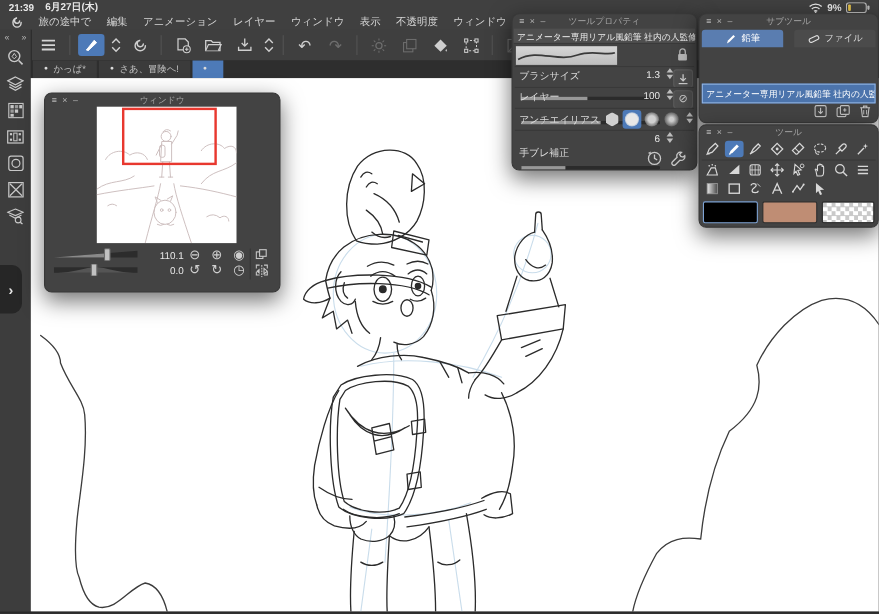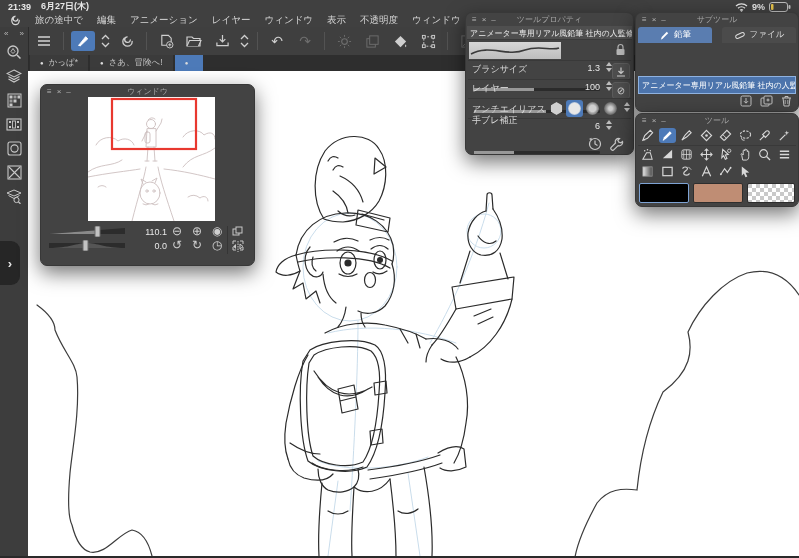--- a/index.html
+++ b/index.html
@@ -500,21 +500,21 @@
       </div>
     <div class="abs aawrap" style="left:136px;top:87px">
       <div class="aacircle" style="background:radial-gradient(circle,#cdcdcd 20%,rgba(190,190,190,0) 85%)"></div>
       </div>
     <div class="abs stepper" style="left:155px;top:89px">
         <i class="up"></i>
         <i class="dn"></i>
       </div>
     <div class="hr" style="top:105px"></div>
 
-    <span class="abs vlabel" style="left:6px;top:101px">手ブレ補正</span>
+    <span class="abs vlabel" style="left:6px;top:120px">手ブレ補正</span>
     <span class="abs val" style="left:110px;top:108px;width:24px">6</span>
     <div class="abs stepper" style="left:137px;top:107px">
         <i class="up"></i>
         <i class="dn"></i>
       </div>
     <div class="abs slider" style="left:8px;top:119px;width:126px">
         <div class="fill" style="width:32%"></div>
       </div>
 
     <div class="abs" style="left:122px;top:124px">

